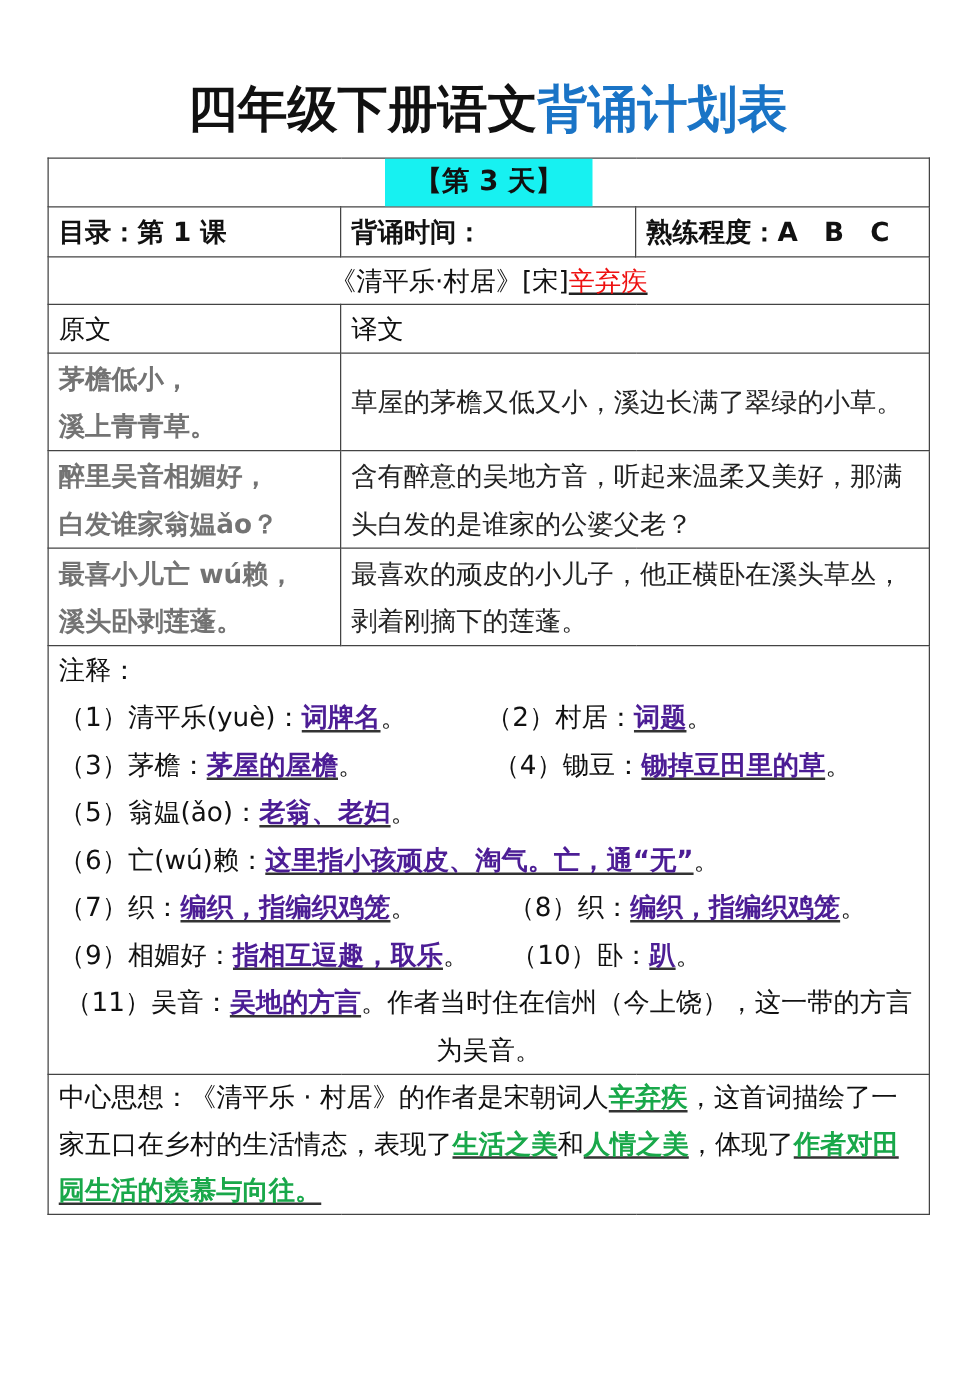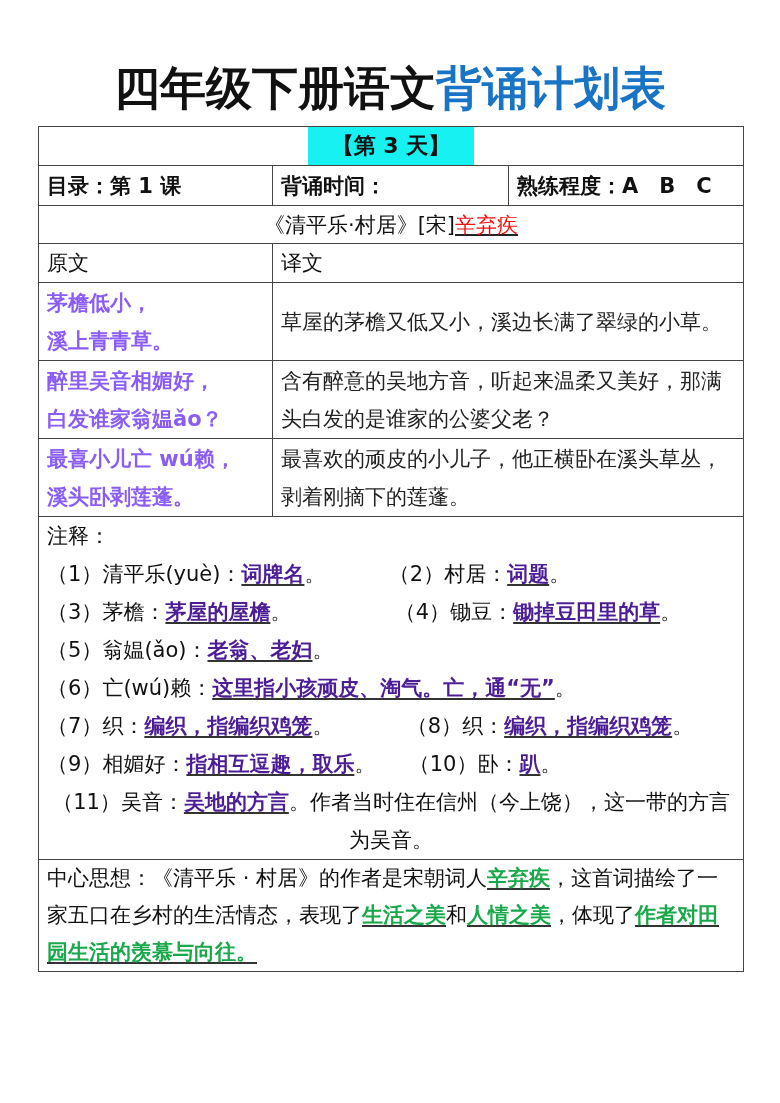--- a/index.html
+++ b/index.html
@@ -1,34 +1,34 @@
 <!DOCTYPE html>
 <html><head>
 <meta charset="utf-8">
 <style>
   html, body { margin: 0; padding: 0; background: #ffffff; }
   body { width: 780px; height: 1103px; position: relative; overflow: hidden;
          font-family: "DejaVu Sans", "Liberation Sans", sans-serif; color: #111; }
   .title { position: absolute; top: 58px; left: 0; width: 780px; text-align: center;
-           font-size: 46px; font-weight: 900; letter-spacing: 0px; line-height: 60px; }
+           font-size: 40px; font-weight: 900; letter-spacing: 0px; line-height: 60px; }
   .title .black { color: #111; }
   .title .blue { color: #1a74c6; }
   table.plan { position: absolute; top: 126px; left: 38px; width: 705px;
                border-collapse: collapse; table-layout: fixed; }
   table.plan td { border: 1.5px solid #444; padding: 0 8px; font-size: 21px;
                   vertical-align: middle; }
   .day-row td { height: 38px; text-align: center; padding: 0; }
   .day-badge { display: inline-block; background: #17f1f1; font-weight: bold;
                padding: 2px 24px; font-size: 22px; line-height: 34px; }
   .info-row td { height: 39px; font-weight: bold; }
   .poem-title td { height: 37px; text-align: center; }
   .red-u { color: #ee1111; text-decoration: underline; text-decoration-color: #222; }
   .hdr td { height: 38px; font-size: 22px; }
   .body-row td { height: 77px; line-height: 38px; }
-  .orig { color: #8b5cf6; font-weight: bold; font-size: 21px; }
+  .orig { color: #737373; font-weight: bold; font-size: 21px; }
   .trans { color: #222; }
   .notes td { padding: 4px 8px 6px 8px; line-height: 38px; font-size: 21px; vertical-align: top; }
   .note-line { white-space: nowrap; }
   .note-line.wrap { white-space: normal; text-align: center; }
   .ans { color: #4c1d95; font-weight: bold; text-decoration: underline;
          text-decoration-color: #333; text-underline-offset: 3px; }
   .gap { display: inline-block; }
   .summary td { padding: 6px 8px 4px 8px; line-height: 37px; font-size: 21px; }
   .green { color: #19a84a; font-weight: bold; text-decoration: underline;
            text-decoration-color: #333; text-underline-offset: 3px; }

